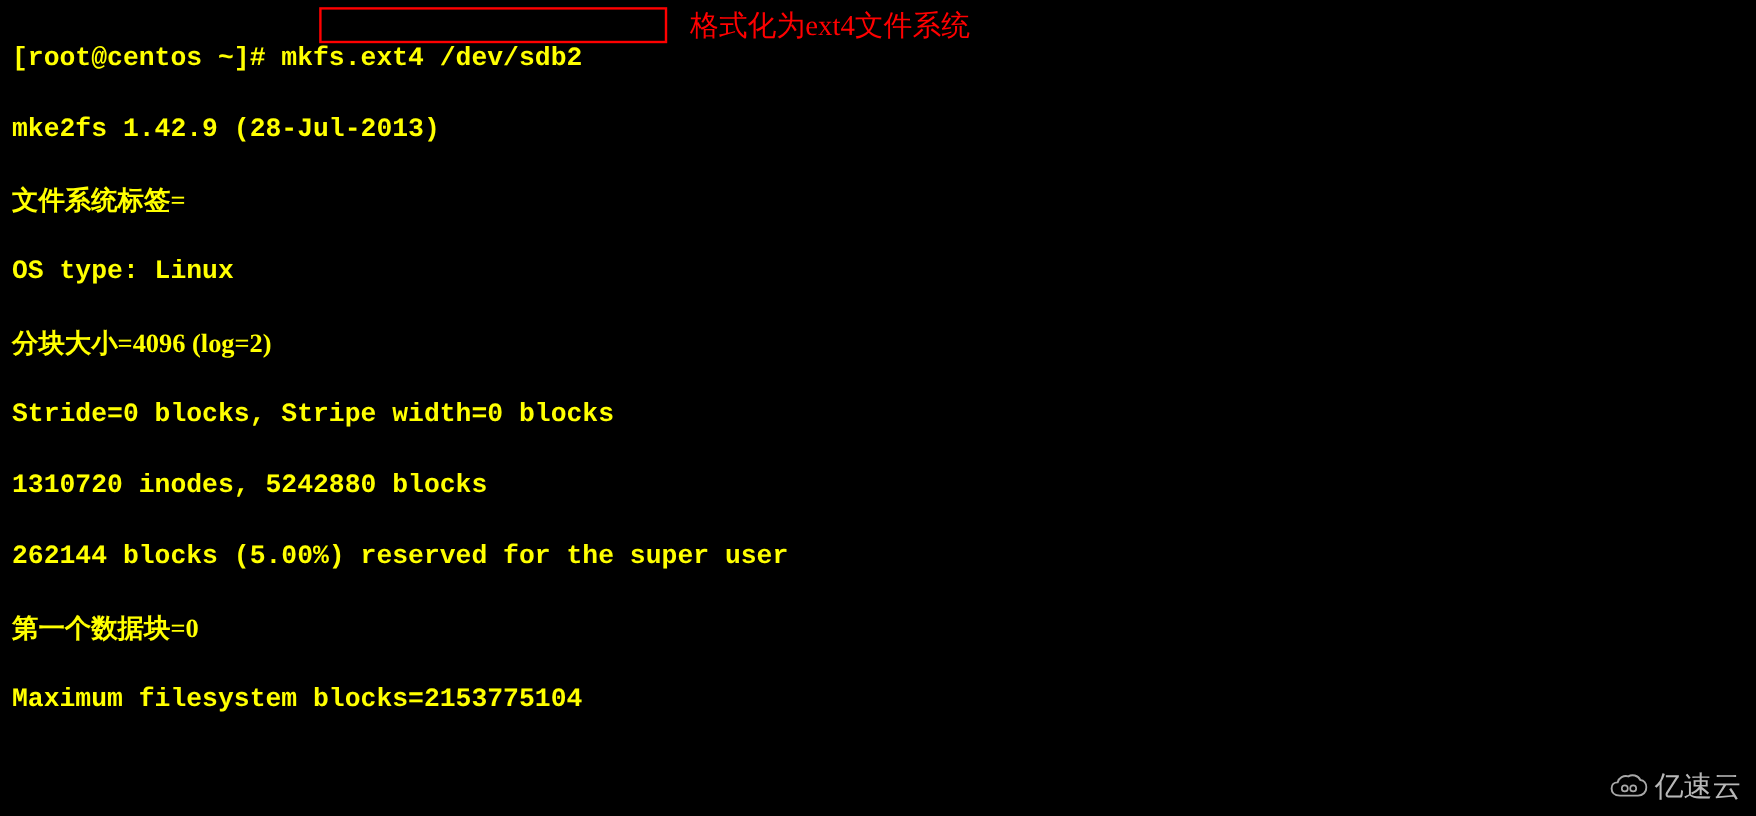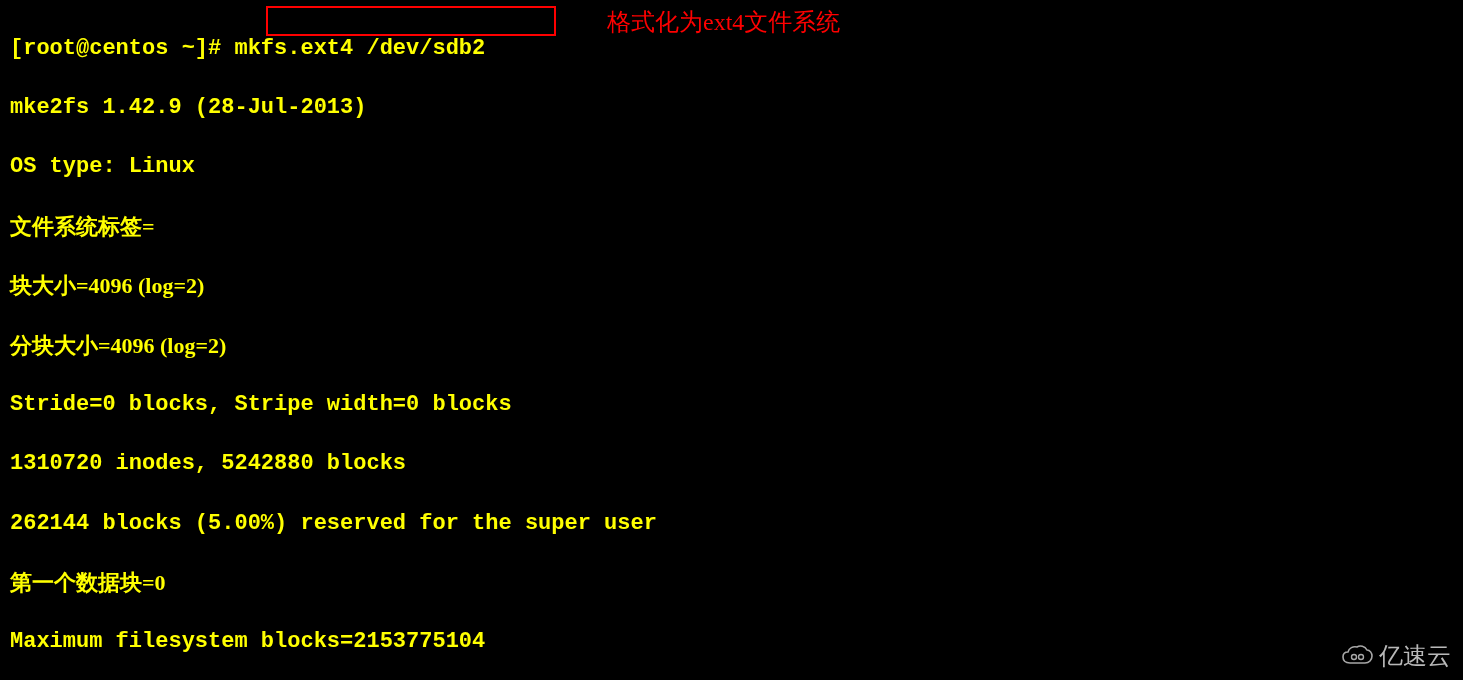--- a/index.html
+++ b/index.html
@@ -32,21 +32,20 @@
     pointer-events: none;
   }
   .annotation {
     position: absolute;
     top: 6px;
     left: 575px;
     color: #ff0000;
     font-family: "SimSun", "Songti SC", serif;
     font-size: 24px;
     font-weight: normal;
-    margin-left: 32px;
   }
   .cn {
     font-family: "SimSun", "Songti SC", serif;
   }
   .watermark {
     position: absolute;
     right: 12px;
     bottom: 8px;
     display: flex;
     align-items: center;
@@ -59,23 +58,22 @@
   }
   .watermark svg { display: block; }
   .line { display: block; }
 </style>
 </head>
 <body>
 
 <div class="terminal">
 <span class="line"><span class="prompt">[root@centos ~]#</span> <span>mkfs.ext4 /dev/sdb2</span></span>
 <span class="line">mke2fs 1.42.9 (28-Jul-2013)</span>
+<span class="line cn">文件系统标签=</span>
 <span class="line">OS type: Linux</span>
-<span class="line cn">文件系统标签=</span>
-<span class="line cn">块大小=4096 (log=2)</span>
 <span class="line cn">分块大小=4096 (log=2)</span>
 <span class="line">Stride=0 blocks, Stripe width=0 blocks</span>
 <span class="line">1310720 inodes, 5242880 blocks</span>
 <span class="line">262144 blocks (5.00%) reserved for the super user</span>
 <span class="line cn">第一个数据块=0</span>
 <span class="line">Maximum filesystem blocks=2153775104</span>
 
 
 
 

